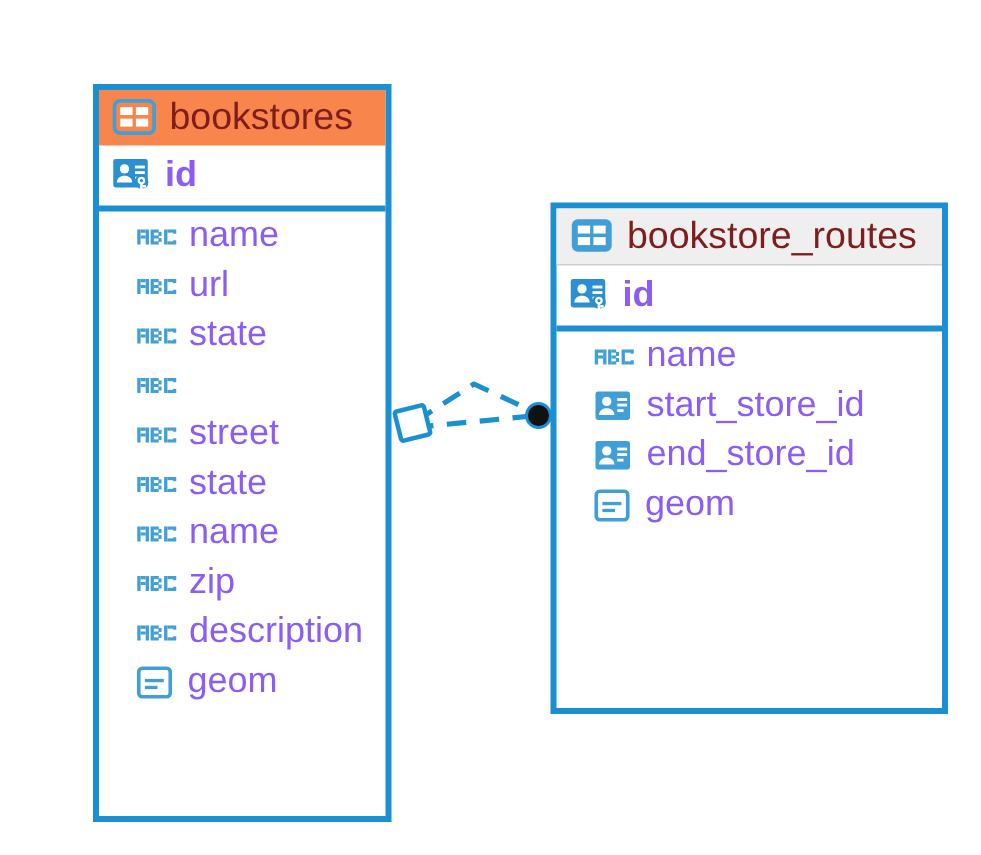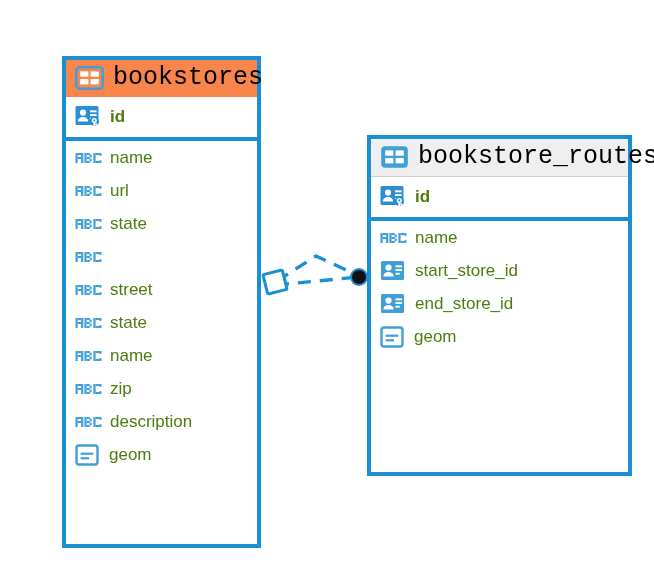--- a/index.html
+++ b/index.html
@@ -34,50 +34,49 @@
     display: flex;
     align-items: center;
     gap: 9px;
     padding: 4px 8px 5px 9px;
     box-sizing: border-box;
   }
   .entity-header.selected { background: #f8854c; }
   .entity-header.normal   { background: #efefef; }
   .entity-title {
     font-size: 25px;
-    color: #000000;
+    color: #7f1d1d;
     line-height: 1.12;
     white-space: nowrap;
-    font-family: Liberation Mono, monospace;
   }
 
   .pk-sep {
     height: 4px;
     background: #1a8fd1;
     width: 100%;
   }
   .header-rule {
     height: 1px;
     background: #cfcfcf;
     width: 100%;
   }
 
-  .field-list { display: flex; flex-direction: column; }
+  .field-list { display: flex; flex-direction: column; margin-left: 16px; }
   .field-row {
     display: flex;
     align-items: center;
     gap: 8px;
     padding: 1px 8px 1px 9px;
     box-sizing: border-box;
     min-height: 33px;
   }
   .field-row.pk { min-height: 40px; }
   .field-name {
-    font-size: 17px;
-    color: #4d7c0f;
+    font-size: 24px;
+    color: #8b5cf6;
     line-height: 1.12;
     white-space: nowrap;
   }
   .field-row.pk .field-name { font-weight: bold; }
 
   
   .icon {
     flex: 0 0 auto;
     display: block;
     line-height: 0;

